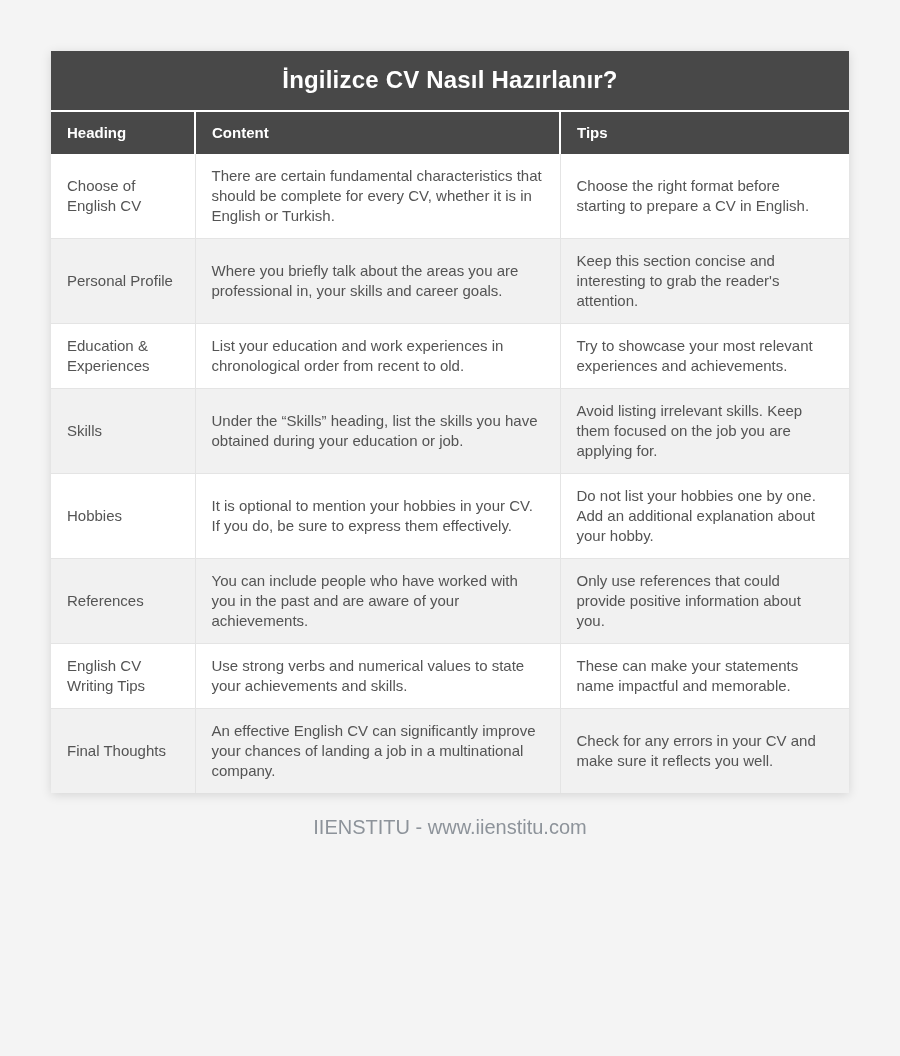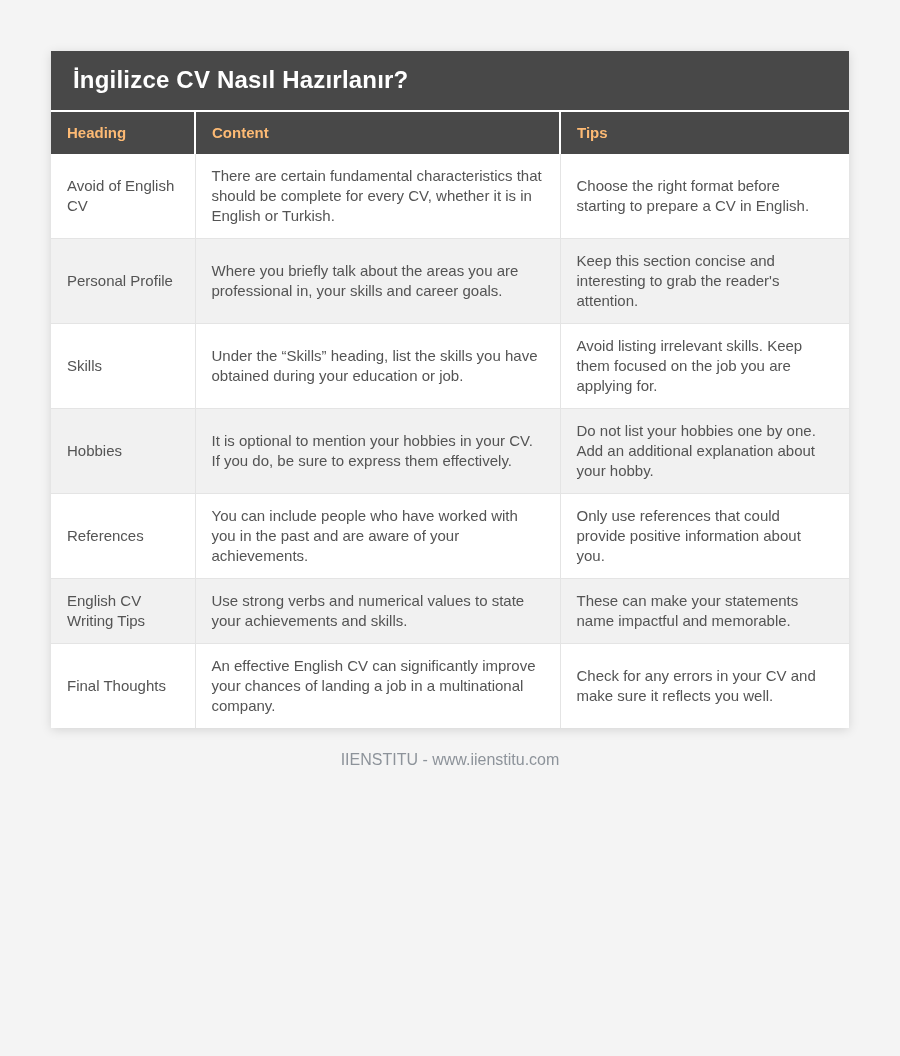--- a/index.html
+++ b/index.html
@@ -21,32 +21,33 @@
     box-shadow: 0 2px 10px rgba(0,0,0,0.13);
   }
   .title-bar {
     background: #484848;
     color: #ffffff;
     font-size: 24px;
     font-weight: bold;
     padding: 15px 22px 16px 22px;
     letter-spacing: 0.2px;
     border-bottom: 2px solid #ffffff;
+    text-align: center;
   }
   table.cv-table {
     width: 100%;
     border-collapse: collapse;
     table-layout: fixed;
   }
   table.cv-table col.c1 { width: 144px; }
   table.cv-table col.c2 { width: 365px; }
   table.cv-table col.c3 { width: 289px; }
   thead th {
     background: #484848;
-    color: #fdba74;
+    color: #ffffff;
     font-size: 15px;
     font-weight: bold;
     text-align: left;
     padding: 12px 16px 13px 16px;
     border-left: 2px solid #ffffff;
   }
   thead th:first-child { border-left: none; }
   tbody td {
     font-size: 15px;
     line-height: 20px;
@@ -56,21 +57,21 @@
     border-top: 1px solid #e4e4e4;
     border-left: 1px solid #e4e4e4;
     background: #ffffff;
   }
   tbody td:first-child { border-left: none; }
   tbody tr:first-child td { border-top: none; }
   tbody tr:nth-child(even) td { background: #f1f1f1; }
   .footer {
     text-align: center;
     color: #8d939a;
-    font-size: 16px;
+    font-size: 20px;
     margin-top: 23px;
   }
 </style>
 </head>
 <body>
 
 <div class="page">
   <div class="card">
     <div class="title-bar">İngilizce CV Nasıl Hazırlanır?</div>
     <table class="cv-table">
@@ -81,28 +82,33 @@
       </colgroup>
       <thead>
         <tr>
           <th>Heading</th>
           <th>Content</th>
           <th>Tips</th>
         </tr>
       </thead>
       <tbody id="table-body">
           <tr>
-            <td>Avoid of English CV</td>
+            <td>Choose of English CV</td>
             <td>There are certain fundamental characteristics that should be complete for every CV, whether it is in English or Turkish.</td>
             <td>Choose the right format before starting to prepare a CV in English.</td>
           </tr>
           <tr>
             <td>Personal Profile</td>
             <td>Where you briefly talk about the areas you are professional in, your skills and career goals.</td>
             <td>Keep this section concise and interesting to grab the reader's attention.</td>
+          </tr>
+          <tr>
+            <td>Education &amp; Experiences</td>
+            <td>List your education and work experiences in chronological order from recent to old.</td>
+            <td>Try to showcase your most relevant experiences and achievements.</td>
           </tr>
           <tr>
             <td>Skills</td>
             <td>Under the “Skills” heading, list the skills you have obtained during your education or job.</td>
             <td>Avoid listing irrelevant skills. Keep them focused on the job you are applying for.</td>
           </tr>
           <tr>
             <td>Hobbies</td>
             <td>It is optional to mention your hobbies in your CV. If you do, be sure to express them effectively.</td>
             <td>Do not list your hobbies one by one. Add an additional explanation about your hobby.</td>

